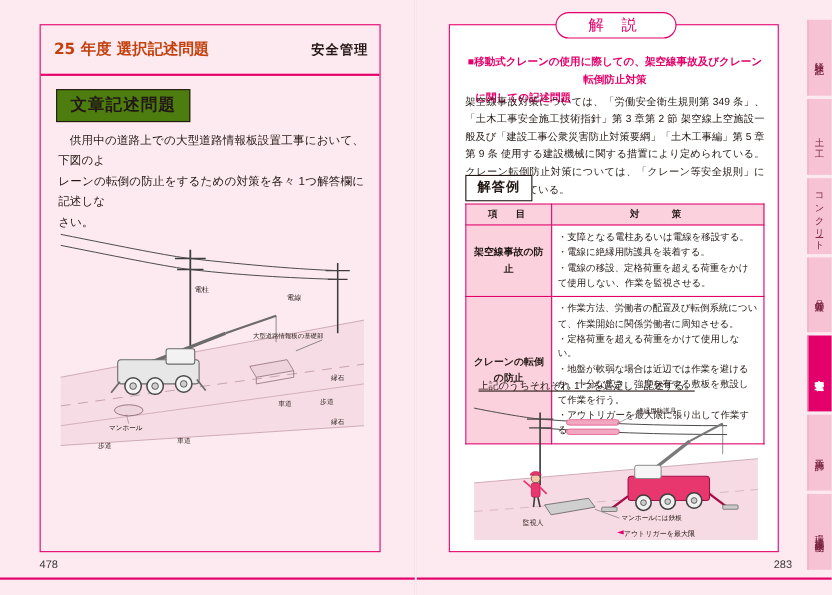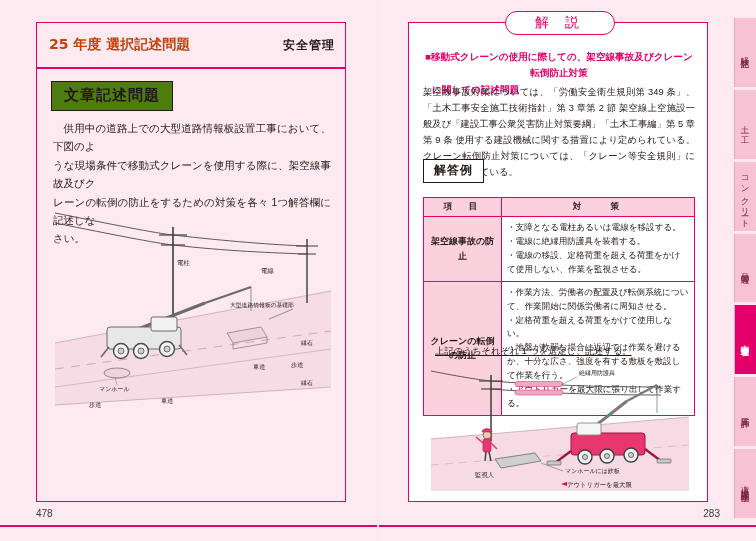--- a/index.html
+++ b/index.html
@@ -103,21 +103,21 @@
   .r-ans-label {
     position:absolute; left:14px; top:136px;
     border:1.5px solid #231815;
     background:#fff;
     padding:2px 10px 3px 10px;
     font-size:12px; font-weight:bold; color:#231815; letter-spacing:1px;
   }
   table.r-table {
     position:absolute; left:14px; top:162px; width:272px;
     border-collapse:collapse;
-    font-size:8.6px; color:#231815;margin-top:12px;
+    font-size:8.6px; color:#231815;
   }
   table.r-table th {
     border:1px solid #e3006a;
     background:#fbd1de;
     font-weight:bold;
     padding:3px 2px;
     text-align:center;
     letter-spacing:4px;
   }
   table.r-table td {
@@ -180,21 +180,20 @@
 
       <div class="l-header">
         <div class="l-title">25 年度 選択記述問題</div>
         <div class="l-subject">安全管理</div>
       </div>
 
       <div class="l-qbox">文章記述問題</div>
 
       <div class="l-body">
         <div class="ind">供用中の道路上での大型道路情報板設置工事において、下図のよ</div>
-        <div>うな現場条件で移動式クレーンを使用する際に、架空線事故及びク</div>
         <div>レーンの転倒の防止をするための対策を各々 1つ解答欄に記述しな</div>
         <div>さい。</div>
       </div>
 
       <div class="l-fig">
         <svg width="276" height="220" viewBox="0 0 276 220">
 
           <polygon points="0,150 276,96 276,220 0,220" fill="#fdeaf0"></polygon>
 
           <polygon points="0,152 276,100 276,196 0,214" fill="#f6dde5"></polygon>

